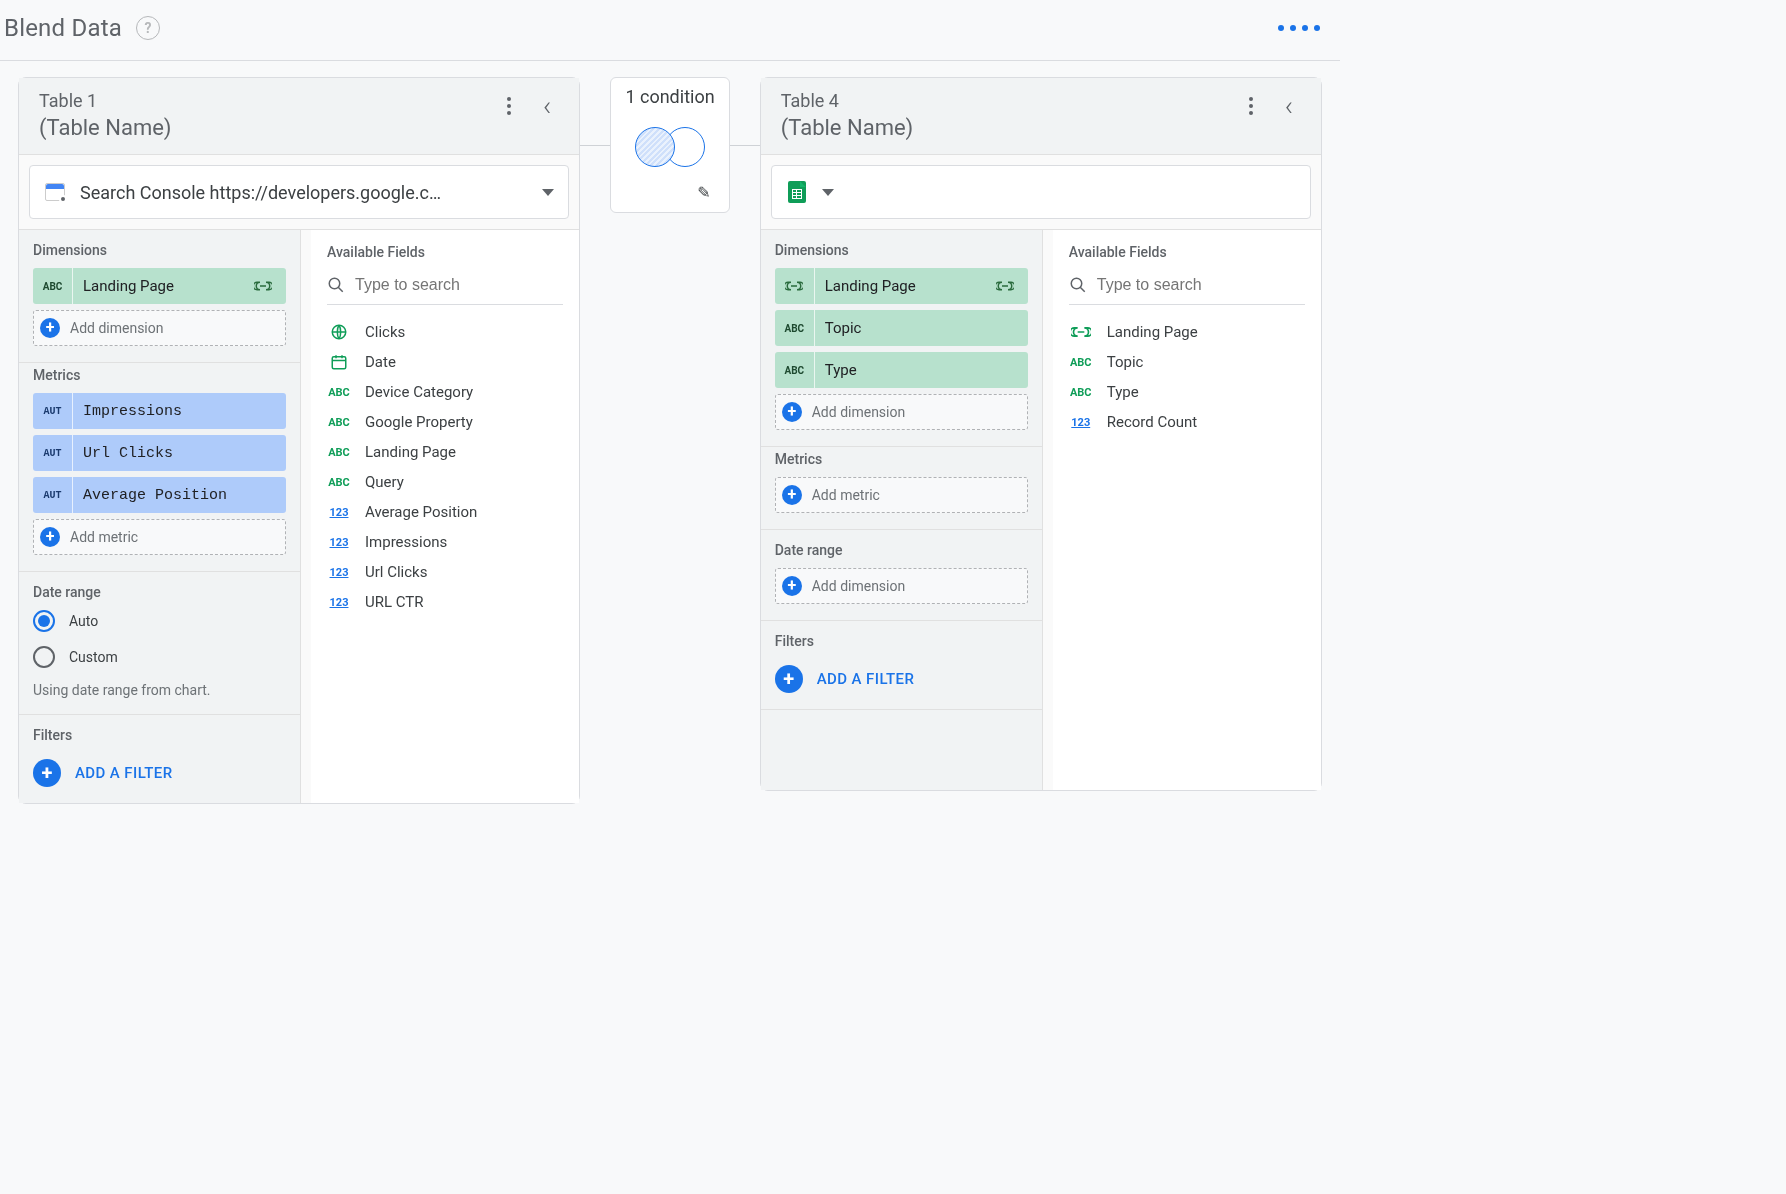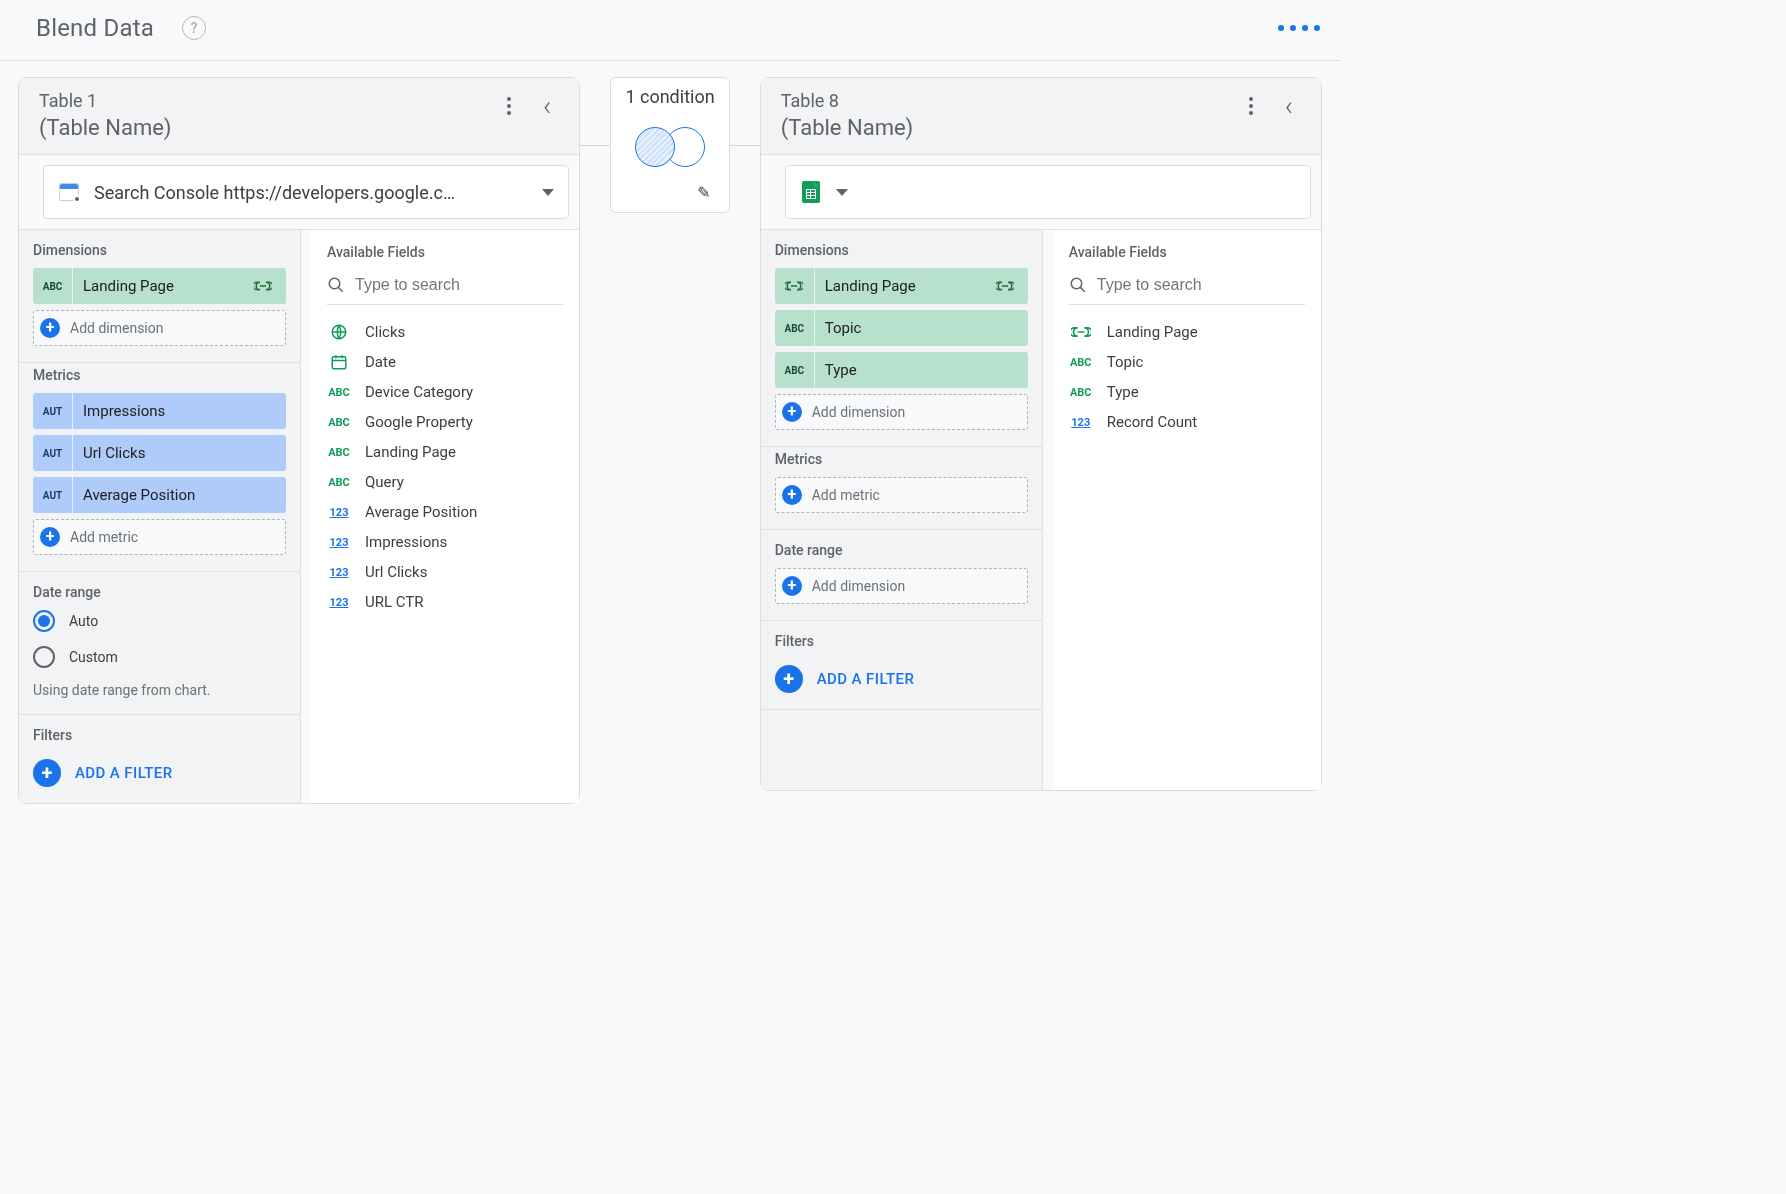--- a/index.html
+++ b/index.html
@@ -9,23 +9,23 @@
     color: #3c4043;
     font-size: 14px;
   }
   .page {
     width: 1340px;
     background: #f8f9fa;
   }
   .header {
     display: flex;
     align-items: center;
-    padding: 14px 20px 18px 36px;
+    padding: 14px 20px 18px 4px;
     border-bottom: 1px solid #dadce0;
-    gap: 28px;
+    gap: 14px;
   }
   .header-title {
     font-size: 24px;
     font-weight: 400;
     color: #5f6368;
     letter-spacing: 0.2px;
   }
   .help-icon {
     width: 24px; height: 24px;
     border: 1px solid #b6b8ba;
@@ -76,21 +76,21 @@
   .more-icon, .chevron-icon {
     width: 24px; height: 24px;
     display: flex; align-items: center; justify-content: center;
     color: #5f6368; cursor: pointer;
     font-size: 22px;
   }
   .more-dots { display:flex; flex-direction: column; gap:3px; }
   .more-dots span { width:4px; height:4px; border-radius:50%; background:#5f6368; }
   .chevron { font-size: 28px; line-height: 1; font-weight: 300; }
   .datasource-bar {
-    margin: 10px 10px 0 24px;
+    margin: 10px 10px 0 10px;
     background: #fff;
     border: 1px solid #dadce0;
     border-radius: 4px;
     height: 54px;
     display: flex; align-items: center;
     padding: 4px 14px;
     gap: 14px;
   }
   .ds-icon {
     width: 22px; height: 22px;
@@ -126,21 +126,21 @@
   }
   .field-chip {
     display: flex; align-items: center;
     height: 36px;
     border-radius: 3px;
     margin-bottom: 6px;
     font-size: 15px;
     overflow: hidden;
   }
   .chip-green { background: #b7e1cd; color: #1e4a30; }
-  .chip-blue { background: #aecbfa; color: #1a3a6e; }
+  .chip-blue { background: #aecbfa; color: #1a3a6e; font-family: Liberation Mono, monospace; }
   .chip-type {
     width: 40px; height: 100%;
     display: flex; align-items: center; justify-content: center;
     font-size: 10px; font-weight: 700;
     border-right: 1px solid rgba(255,255,255,0.7);
   }
   .chip-label { flex: 1; padding: 0 10px; color: #202124; }
   .chip-trail { width: 32px; text-align:center; color: #2a6b3d; }
   .add-row {
     display: flex; align-items: center;
@@ -461,21 +461,21 @@
           <div class="c2"></div>
             <div class="c1"></div>
         </div>
         <div class="pencil">✎</div>
       </div>
     </div>
 
     <div class="table-card">
       <div class="table-header">
         <div class="table-titles">
-          <div class="table-number">Table 8</div>
+          <div class="table-number">Table 4</div>
           <div class="table-name">(Table Name)</div>
         </div>
         <div class="table-header-actions">
           <div class="more-icon">
             <div class="more-dots">
                 <span></span>
                 <span></span>
                 <span></span>
               </div>
           </div>

